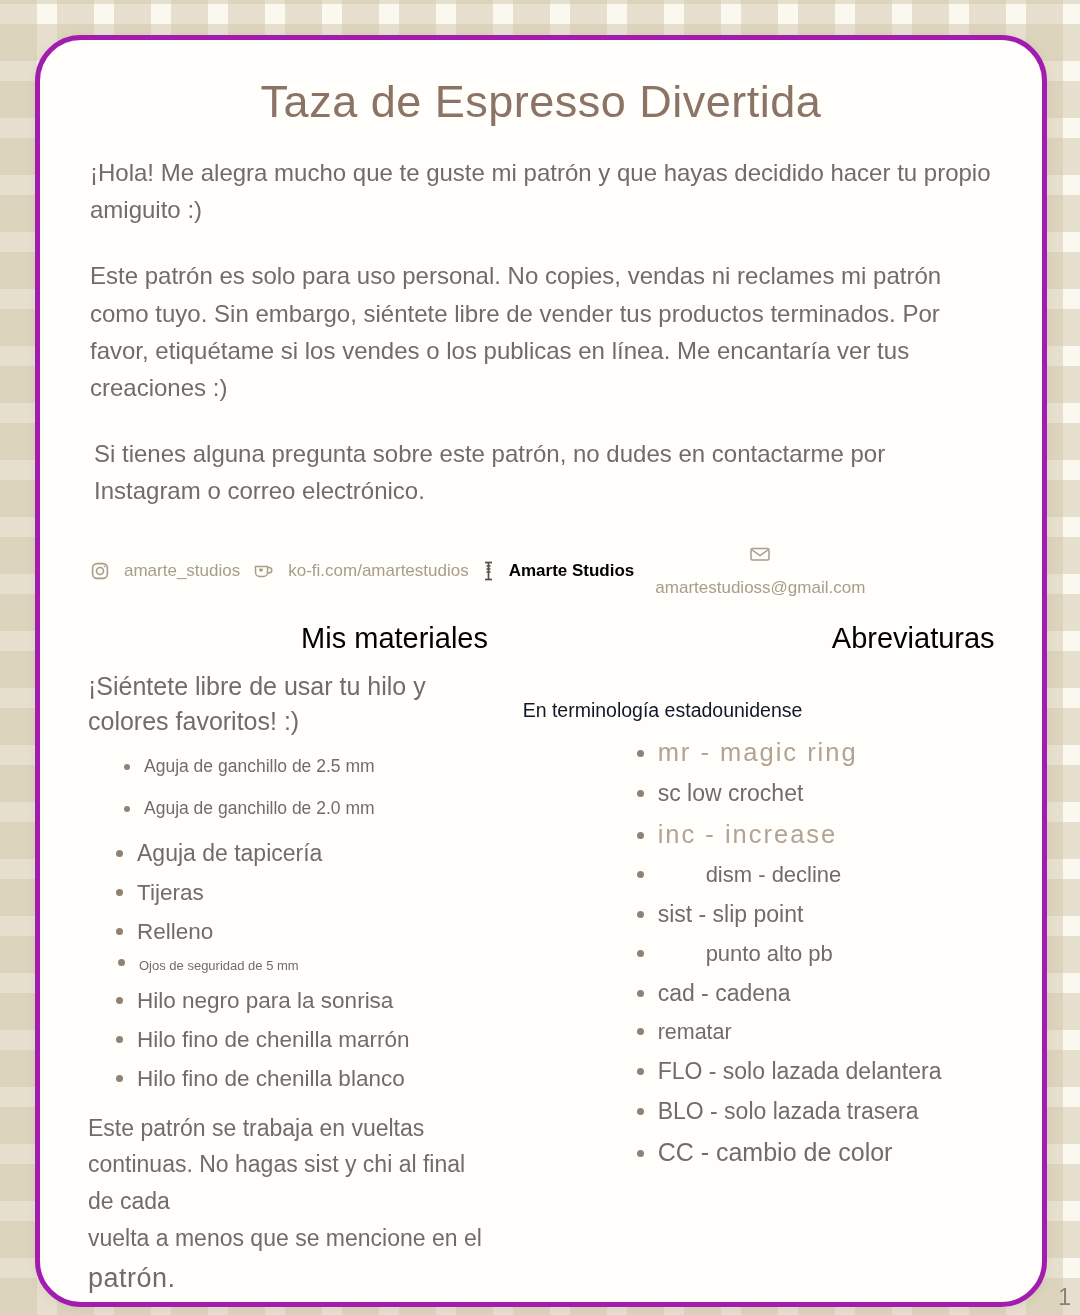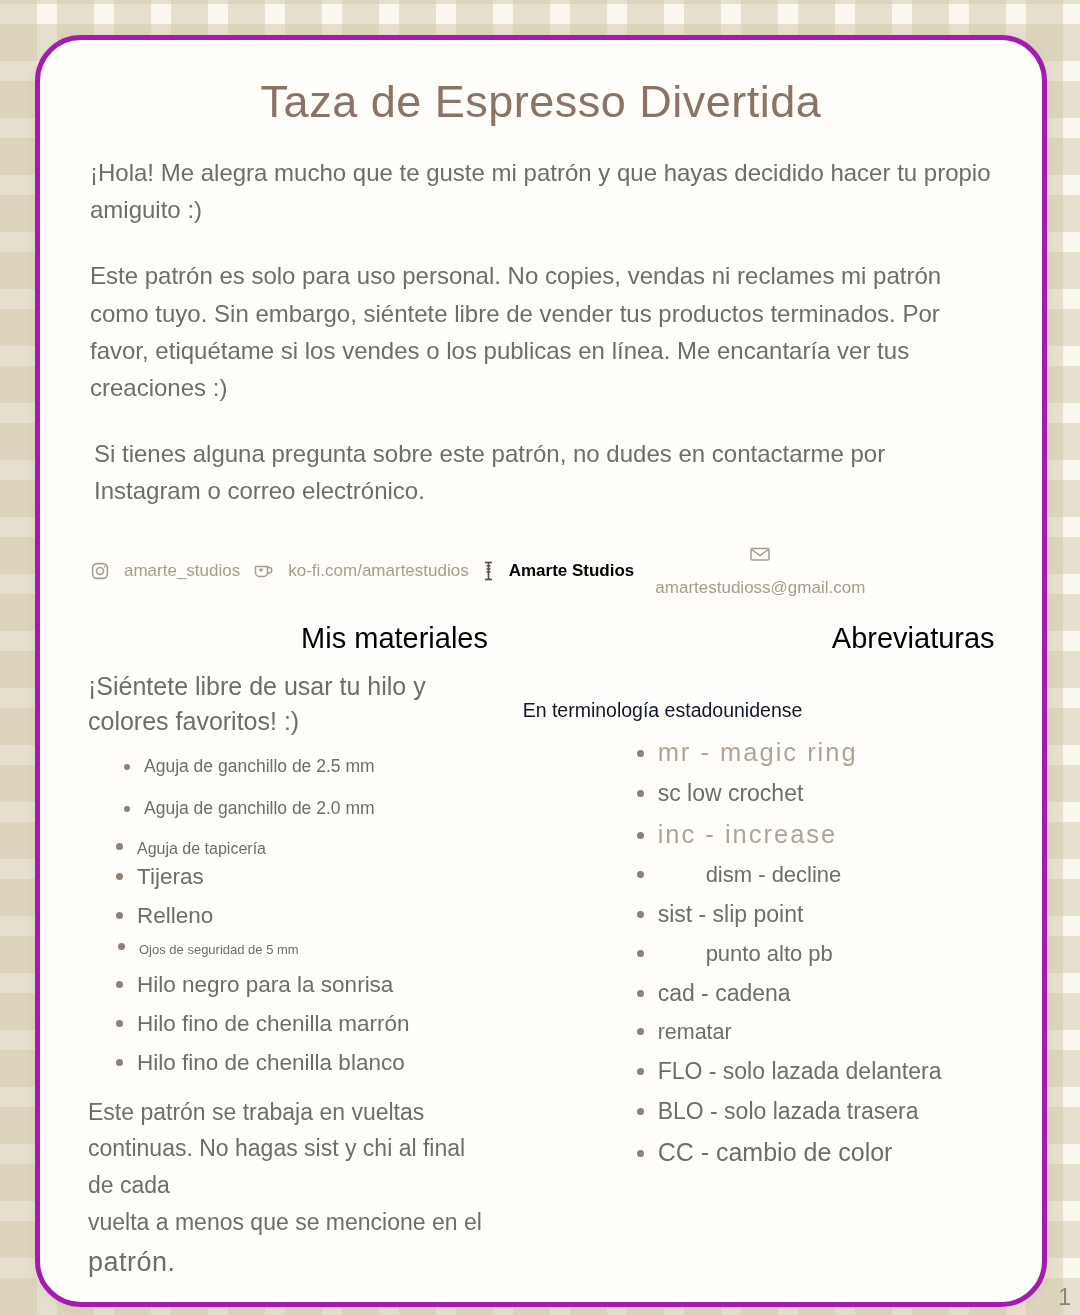--- a/index.html
+++ b/index.html
@@ -46,21 +46,21 @@
   li { display:flex; align-items:baseline; }
   .dot { width:7px; height:7px; border-radius:50%; background:#8f8274; flex:0 0 7px;
          position:relative; top:-4px; margin-right:14px; }
 
   .mat-list { margin-left:28px; }
   .mat-list li { margin-bottom:12px; color:#6f6d69; }
   .mat-list li.sz-sm  { font-size:17.5px; margin-bottom:21px; margin-left:8px; }
   .mat-list li.sz-sm .dot { width:6px; height:6px; flex-basis:6px; top:-2px; }
   .mat-list li.sz-sm2 { font-size:13px; margin-bottom:15px; margin-left:2px; }
   .mat-list li.sz-md  { font-size:22.5px; margin-bottom:13px; }
-  .mat-list li.sz-lg  { font-size:16px; margin-bottom:6px; }
+  .mat-list li.sz-lg  { font-size:23px; margin-bottom:13px; }
 
   .mat-note { margin-top:18px; color:#6f6d69; font-size:23px; line-height:1.6; }
   .mat-note .note-line { display:block; }
   .mat-note .note-end { font-size:27px; font-weight:500; letter-spacing:.5px; }
 
   .ab-list { margin-left:150px; }
   .ab-list li { font-size:23px; color:#6f6d69; margin-bottom:13px; }
   .ab-list li.tone-tan { color:#b2a394; font-size:25.5px; letter-spacing:2px; margin-bottom:13px; }
   .ab-list li.ab-sm { font-size:21.5px; }
   .ab-list li.ab-md2 { font-size:22px;gap:48px; }

